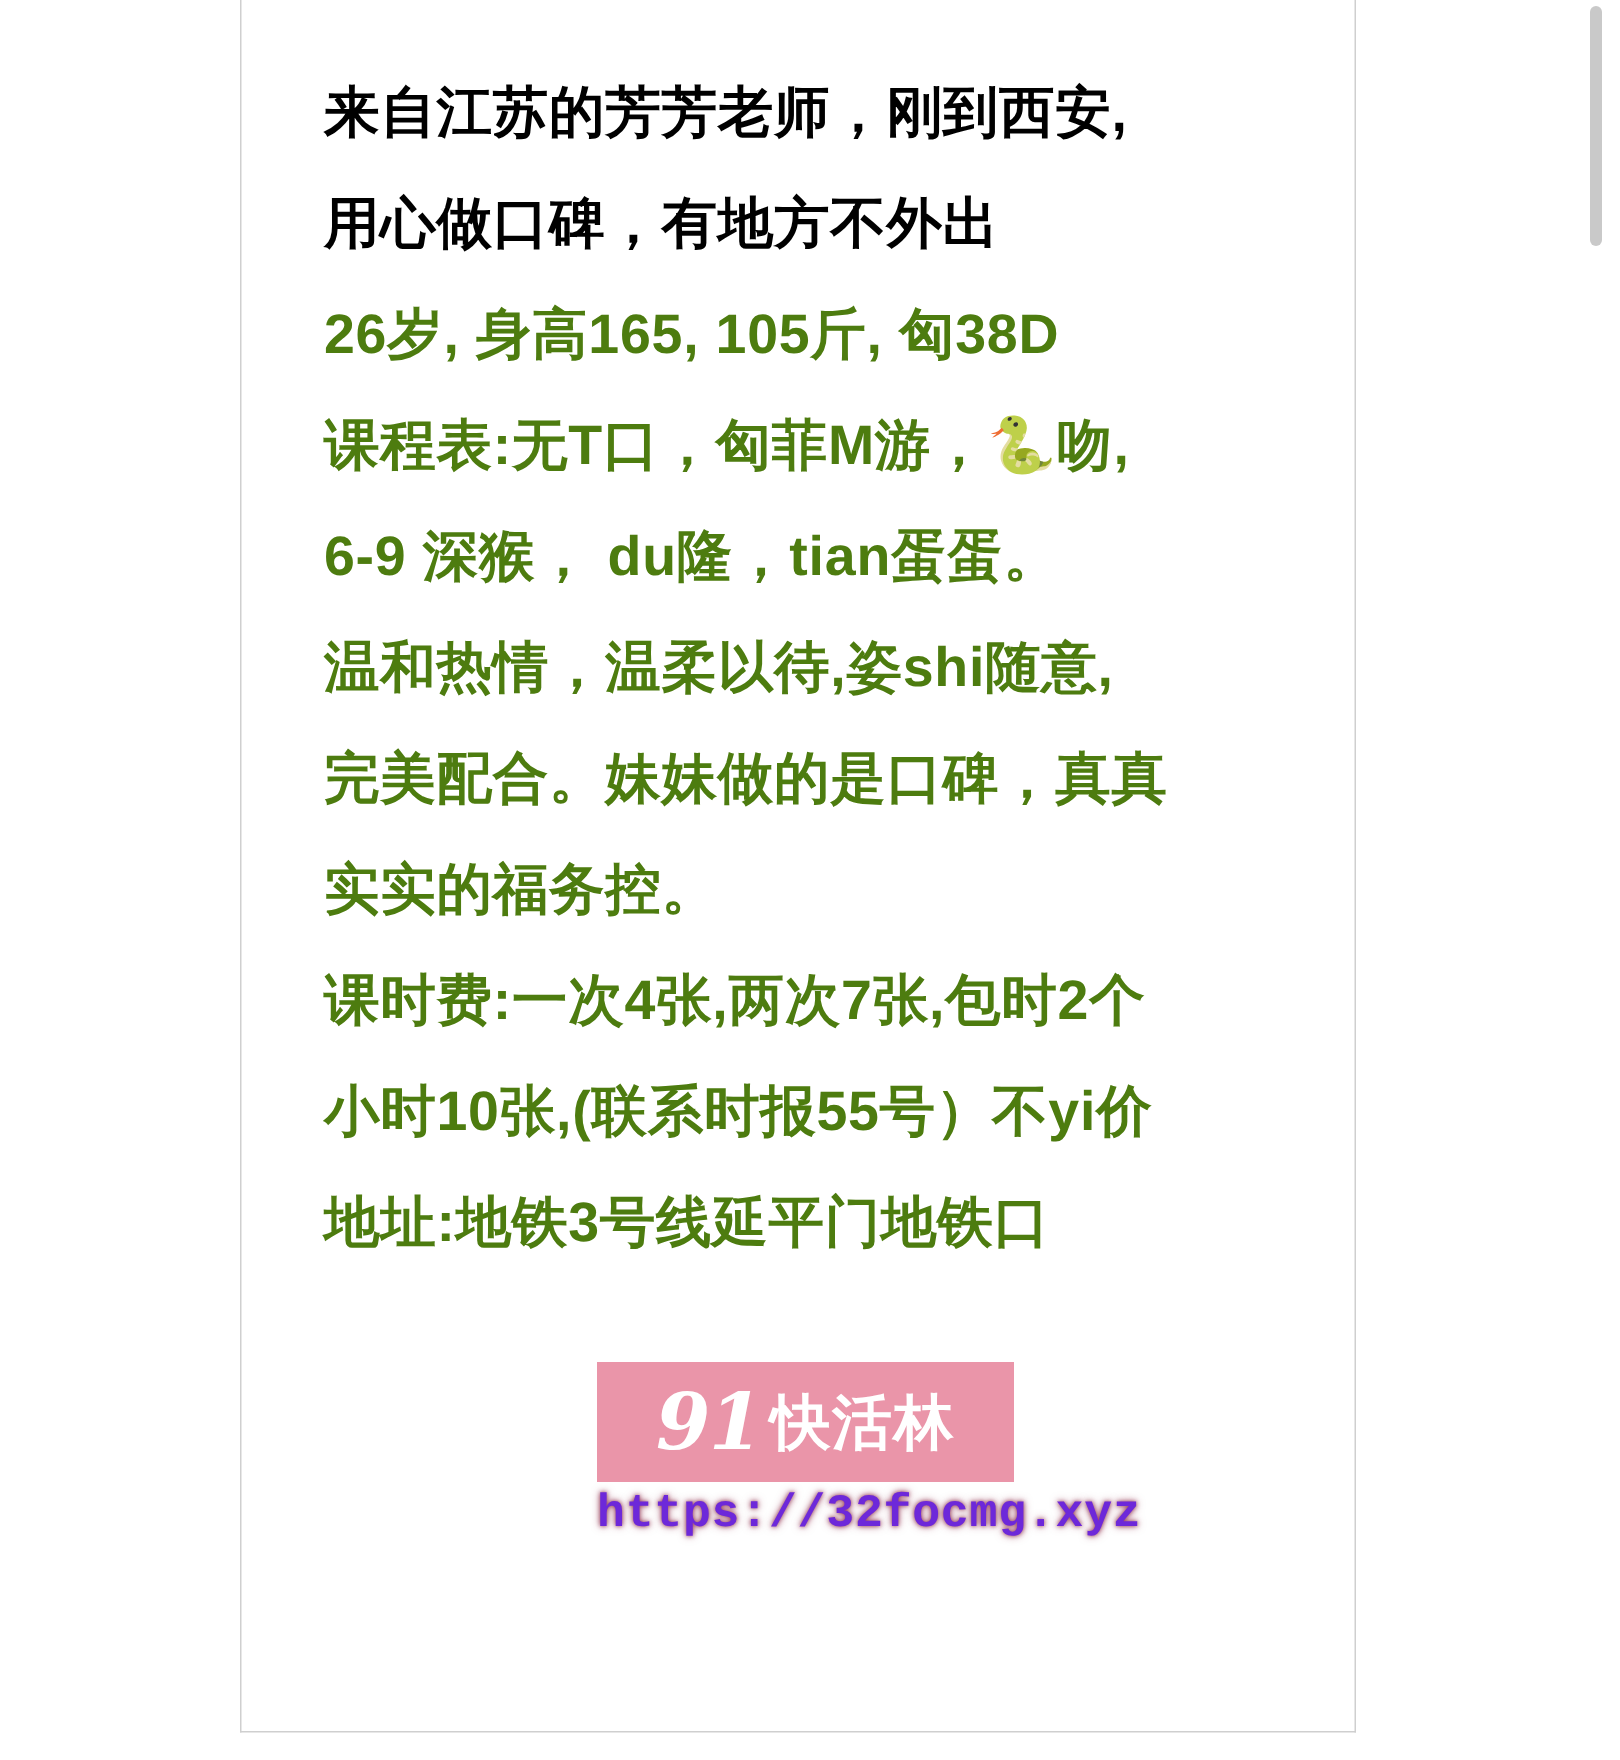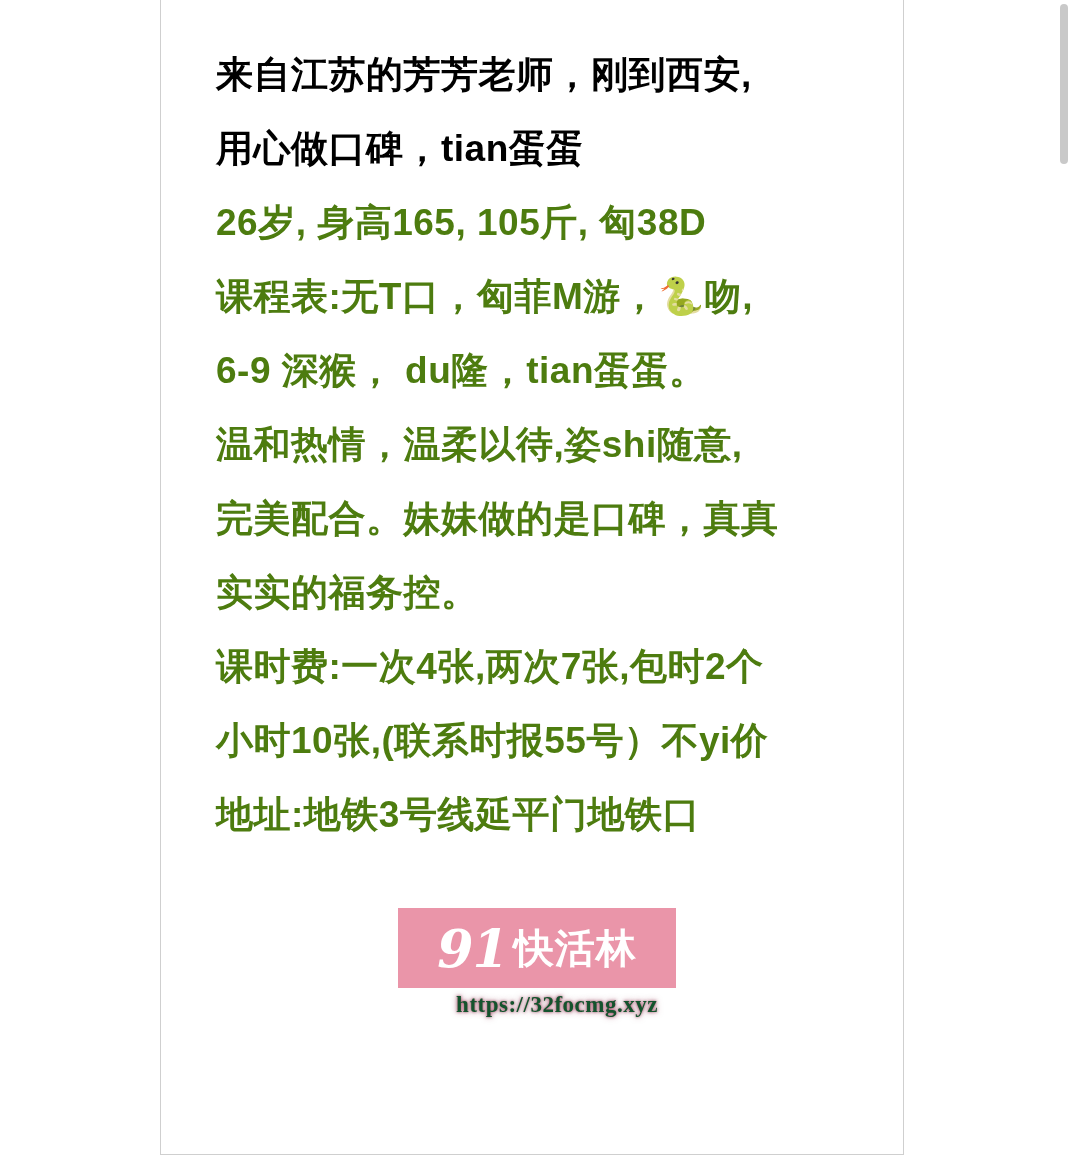--- a/index.html
+++ b/index.html
@@ -82,21 +82,20 @@
     border-radius: 4px;
     background: #c9c9c9;
   }
 
   
   .watermark {
     position: absolute;
     left: 398px;
     top: 908px;
     width: 318px;
-    text-align: center;
     pointer-events: none;
   }
   .wm-badge {
     display: flex;
     align-items: center;
     justify-content: center;
     gap: 6px;
     width: 278px;
     height: 80px;
     background: rgba(226, 108, 136, 0.72);
@@ -112,40 +111,40 @@
   }
   .wm-text {
     font-family: Liberation Serif, serif;
     font-weight: bold;
     font-size: 40px;
     color: #ffffff;
     letter-spacing: 1px;
   }
   .wm-url {
     margin-top: 4px;
-    font-family: Liberation Serif, serif;
+    font-family: Liberation Mono, monospace;
     font-weight: bold;
-    font-size: 23px;
-    color: #14532d;
+    font-size: 31px;
+    color: #6d28d9;
     text-shadow: 0 0 3px rgba(140,40,70,0.85), 0 0 6px rgba(140,40,70,0.6);
     letter-spacing: 0.5px;
   }
 </style>
 </head>
 <body>
 
 <div class="screen">
 
   <div class="gutter-left"></div>
   <div class="gutter-right"></div>
 
   <div class="doc-card">
     <div class="doc-body">
       <div class="line red">来自江苏的芳芳老师，刚到西安,</div>
-      <div class="line red">用心做口碑，tian蛋蛋</div>
+      <div class="line red">用心做口碑，有地方不外出</div>
       <div class="line purple">26岁, 身高165, 105斤, 匈38D</div>
       <div class="line purple">课程表:无T口，匈菲M游，🐍吻,</div>
       <div class="line purple">6-9 深猴， du隆，tian蛋蛋。</div>
       <div class="line purple">温和热情，温柔以待,姿shi随意,</div>
       <div class="line purple">完美配合。妹妹做的是口碑，真真</div>
       <div class="line purple">实实的福务控。</div>
       <div class="line purple">课时费:一次4张,两次7张,包时2个</div>
       <div class="line purple">小时10张,(联系时报55号）不yi价</div>
       <div class="line purple">地址:地铁3号线延平门地铁口</div>
     </div>

